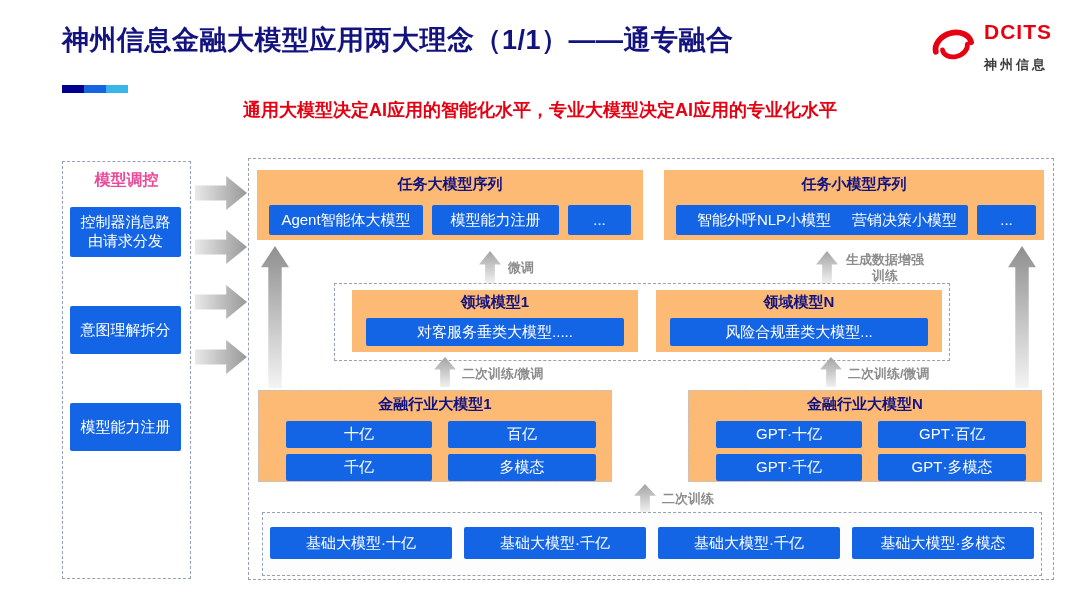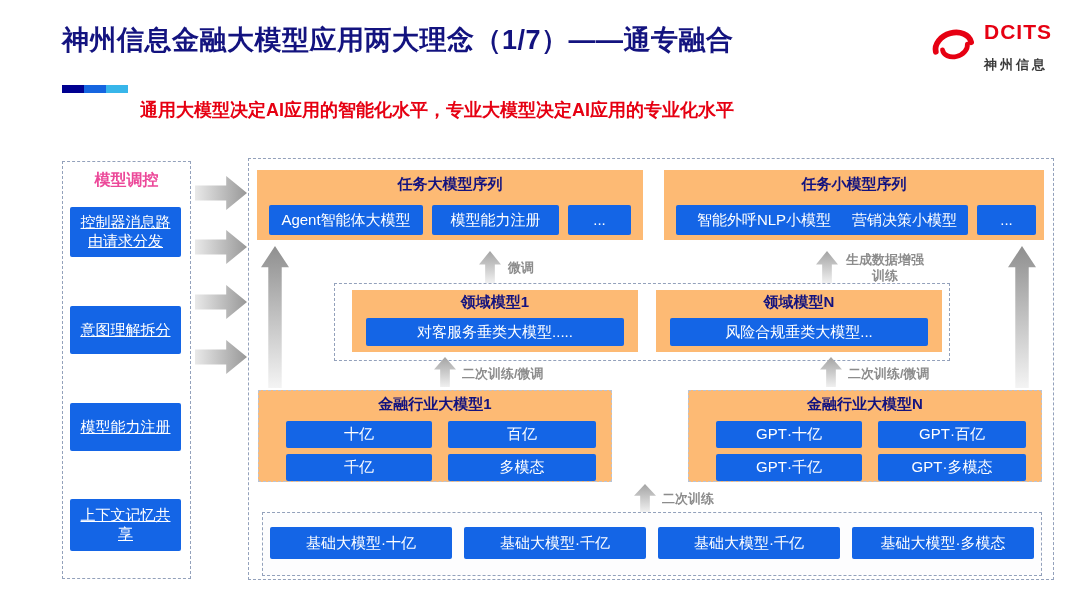--- a/index.html
+++ b/index.html
@@ -6,54 +6,54 @@
   .slide{
     position:relative;width:1080px;height:608px;background:#ffffff;
     font-family:"Liberation Sans","DejaVu Sans",sans-serif;overflow:hidden;
   }
   .abs{position:absolute;}
   
   .title{left:62px;top:22px;font-size:27px;font-weight:bold;color:#13137F;letter-spacing:0.5px;}
   .deco{left:62px;top:85px;height:8px;display:flex;}
   .deco span{width:22px;height:8px;display:block;}
   .d1{background:#000090;} .d2{background:#1565E0;} .d3{background:#38B6EA;}
-  .subtitle{left:140px;top:98px;width:800px;font-size:18px;font-weight:bold;color:#E60012;}
+  .subtitle{left:140px;top:98px;width:800px;text-align:center;font-size:18px;font-weight:bold;color:#E60012;}
   .logo{right:28px;top:20px;display:flex;align-items:center;gap:6px;}
   .logo-en{font-size:21px;font-weight:bold;color:#E60012;letter-spacing:1px;}
   .logo-cn{font-size:13px;font-weight:bold;color:#3a3a3a;letter-spacing:3px;margin-top:12px;}
   
   .dashed{border:1px dashed #93A1BB;background:#ffffff;}
   .sidebar{left:62px;top:161px;width:127px;height:416px;}
   .sidebar-header{position:absolute;top:8px;left:0;width:100%;text-align:center;
     font-size:16px;font-weight:bold;color:#ec4899;}
   
   .btn{position:absolute;background:#1465E6;color:#ffffff;display:flex;align-items:center;
     justify-content:center;text-align:center;font-size:15px;line-height:1.25;border-radius:2px;}
-  .btn.pad{padding:8px 8px;box-sizing:border-box;text-decoration:underline;}
+  .btn.pad{padding:8px 8px;box-sizing:border-box;}
   
   .panel{position:absolute;background:#fdba74;}
   .panel.dashed-edge{border:1px dashed #B9C3D4;box-sizing:border-box;}
   .panel-header{position:absolute;top:5px;left:0;width:100%;text-align:center;
     font-size:15px;font-weight:bold;color:#13137F;}
   
   .arrow-right{background:linear-gradient(to right,#E9E9E9,#989898);
     clip-path:polygon(0 28%,60% 28%,60% 0,100% 50%,60% 100%,60% 72%,0 72%);}
   .arrow-up-big{background:linear-gradient(to bottom,#8F8F8F,#F4F4F4);
     clip-path:polygon(50% 0,100% 15%,74% 15%,74% 100%,26% 100%,26% 15%,0 15%);}
   .arrow-up-small{background:linear-gradient(to bottom,#A3A3A3,#F0F0F0);
     clip-path:polygon(50% 0,100% 42%,72% 42%,72% 100%,28% 100%,28% 42%,0 42%);}
   .arrow-label{position:absolute;color:#8C8C8C;font-weight:bold;font-size:13px;line-height:1.25;}
   .wrap-center{text-align:center;}
 </style>
 </head>
 <body>
 
 <div class="slide">
 
-  <div class="abs title">神州信息金融大模型应用两大理念（1/7）——通专融合</div>
+  <div class="abs title">神州信息金融大模型应用两大理念（1/1）——通专融合</div>
   <div class="abs deco">
     <span class="d1"></span>
     <span class="d2"></span>
     <span class="d3"></span>
   </div>
   <div class="abs logo">
     <svg width="50" height="42" viewBox="0 0 52 44">
       <path d="M8 27 A17 13 -18 1 1 45 17" stroke="#E60012" stroke-width="6" fill="none" stroke-linecap="round"></path>
       <path d="M41 19 A12 9 -18 1 1 15 25" stroke="#E60012" stroke-width="5" fill="none" stroke-linecap="round"></path>
     </svg>
@@ -63,21 +63,20 @@
     </div>
   </div>
   <div class="abs subtitle">通用大模型决定AI应用的智能化水平，专业大模型决定AI应用的专业化水平</div>
 
   <div class="abs dashed sidebar">
     <div class="sidebar-header">模型调控</div>
   </div>
   <div class="btn pad" style="left:70px;top:207px;width:111px;height:50px;">控制器消息路由请求分发</div>
   <div class="btn pad" style="left:70px;top:306px;width:111px;height:48px;">意图理解拆分</div>
   <div class="btn pad" style="left:70px;top:403px;width:111px;height:48px;">模型能力注册</div>
-  <div class="btn pad" style="left:70px;top:499px;width:111px;height:52px;">上下文记忆共享</div>
 
   <div class="abs arrow-right" style="left:195px;top:176px;width:52px;height:34px;"></div>
   <div class="abs arrow-right" style="left:195px;top:230px;width:52px;height:34px;"></div>
   <div class="abs arrow-right" style="left:195px;top:285px;width:52px;height:34px;"></div>
   <div class="abs arrow-right" style="left:195px;top:340px;width:52px;height:34px;"></div>
 
   <div class="abs dashed" style="left:248px;top:158px;width:804px;height:420px;"></div>
 
   <div class="panel" style="left:257px;top:170px;width:386px;height:70px;">
     <div class="panel-header">任务大模型序列</div>

